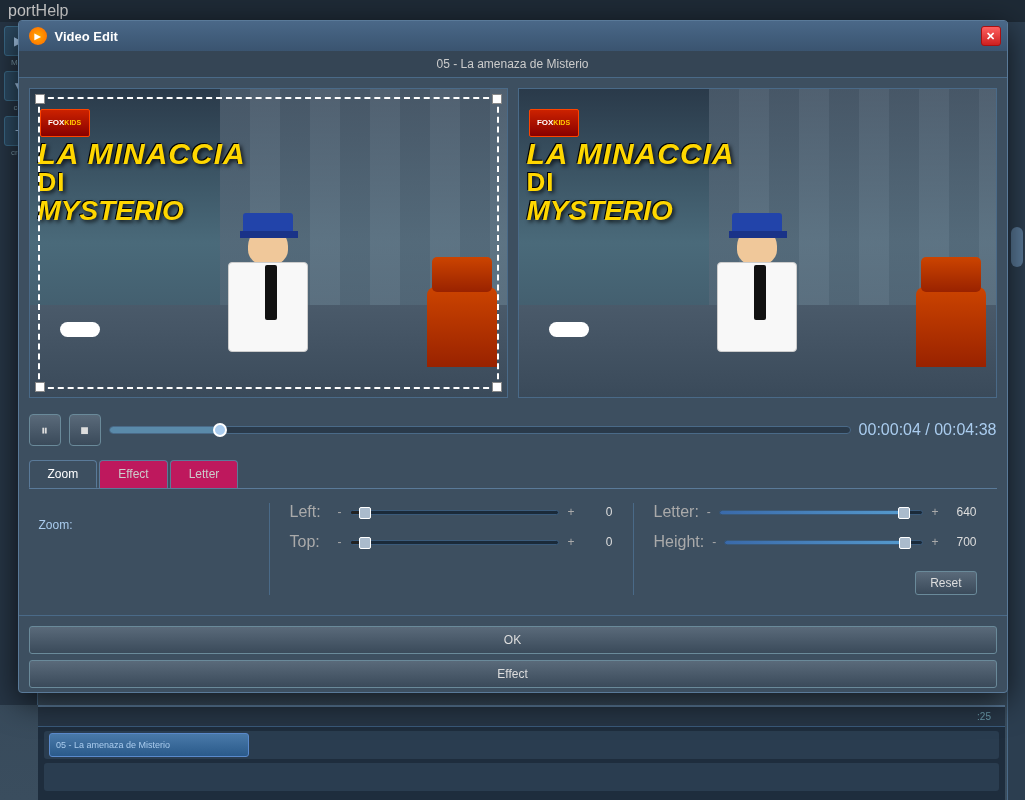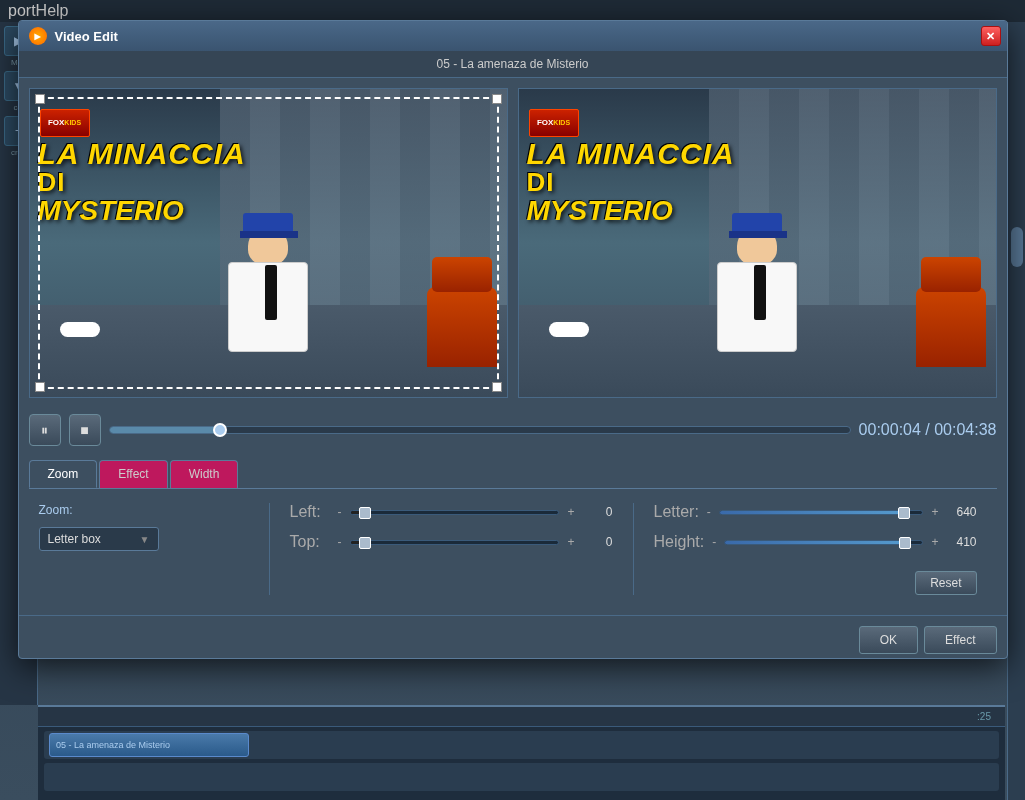--- a/index.html
+++ b/index.html
@@ -310,20 +310,21 @@
       padding: 0 10px;
     }
 
     .panel-col:first-child { padding-left: 0; }
 
     .section-label {
       color: #aaccee;
       font-size: 12px;
       margin-bottom: 10px;
       font-weight: normal;
+      margin-top: 15px;
     }
 
     .dropdown-row {
       display: flex;
       align-items: center;
       gap: 4px;
       margin-bottom: 14px;
     }
 
     .dropdown {
@@ -410,20 +411,21 @@
     }
 
     
     .buttons-row {
       display: flex;
       justify-content: flex-end;
       gap: 6px;
       padding: 10px 10px 4px;
       border-top: 1px solid #4a6a88;
       margin-top: 10px;
+      flex-direction: column;
     }
 
     .action-btn {
       padding: 6px 20px;
       background: linear-gradient(180deg, #5a6a7a 0%, #3a4a5a 100%);
       border: 1px solid #6a8a9a;
       border-radius: 3px;
       color: #ddd;
       font-size: 12px;
       cursor: pointer;
@@ -783,33 +785,27 @@
           <div class="progress-thumb"></div>
         </div>
         <span class="time-display">
           <span>00:00:04</span><span> / </span><span>00:04:38</span>
         </span>
       </div>
 
       <div class="tabs-row">
         <div class="tab active">Zoom</div>
         <div class="tab">Effect</div>
-        <div class="tab">Width</div>
+        <div class="tab">Letter</div>
       </div>
 
       <div class="panel-section">
 
         <div class="panel-col" style="max-width: 220px;">
           <div class="section-label">Zoom:</div>
-          <div class="dropdown-row">
-            <div class="dropdown">
-              <span>Letter box</span>
-              <span class="dropdown-arrow">▼</span>
-            </div>
-          </div>
         </div>
 
         <div class="divider-v"></div>
 
         <div class="panel-col">
 
           <div class="slider-row">
             <span class="slider-label">Left:</span>
             <span class="slider-minus">-</span>
             <div class="slider-track">
@@ -848,21 +844,21 @@
           </div>
 
           <div class="slider-row">
             <span class="slider-label">Height:</span>
             <span class="slider-minus">-</span>
             <div class="slider-track">
               <div class="slider-fill-blue"></div>
               <div class="slider-thumb slider-thumb-blue"></div>
             </div>
             <span class="slider-plus">+</span>
-            <span class="slider-value">410</span>
+            <span class="slider-value">700</span>
           </div>
 
           <div class="reset-btn-row">
             <button class="reset-btn">Reset</button>
           </div>
         </div>
 
       </div>
 
     </div>

